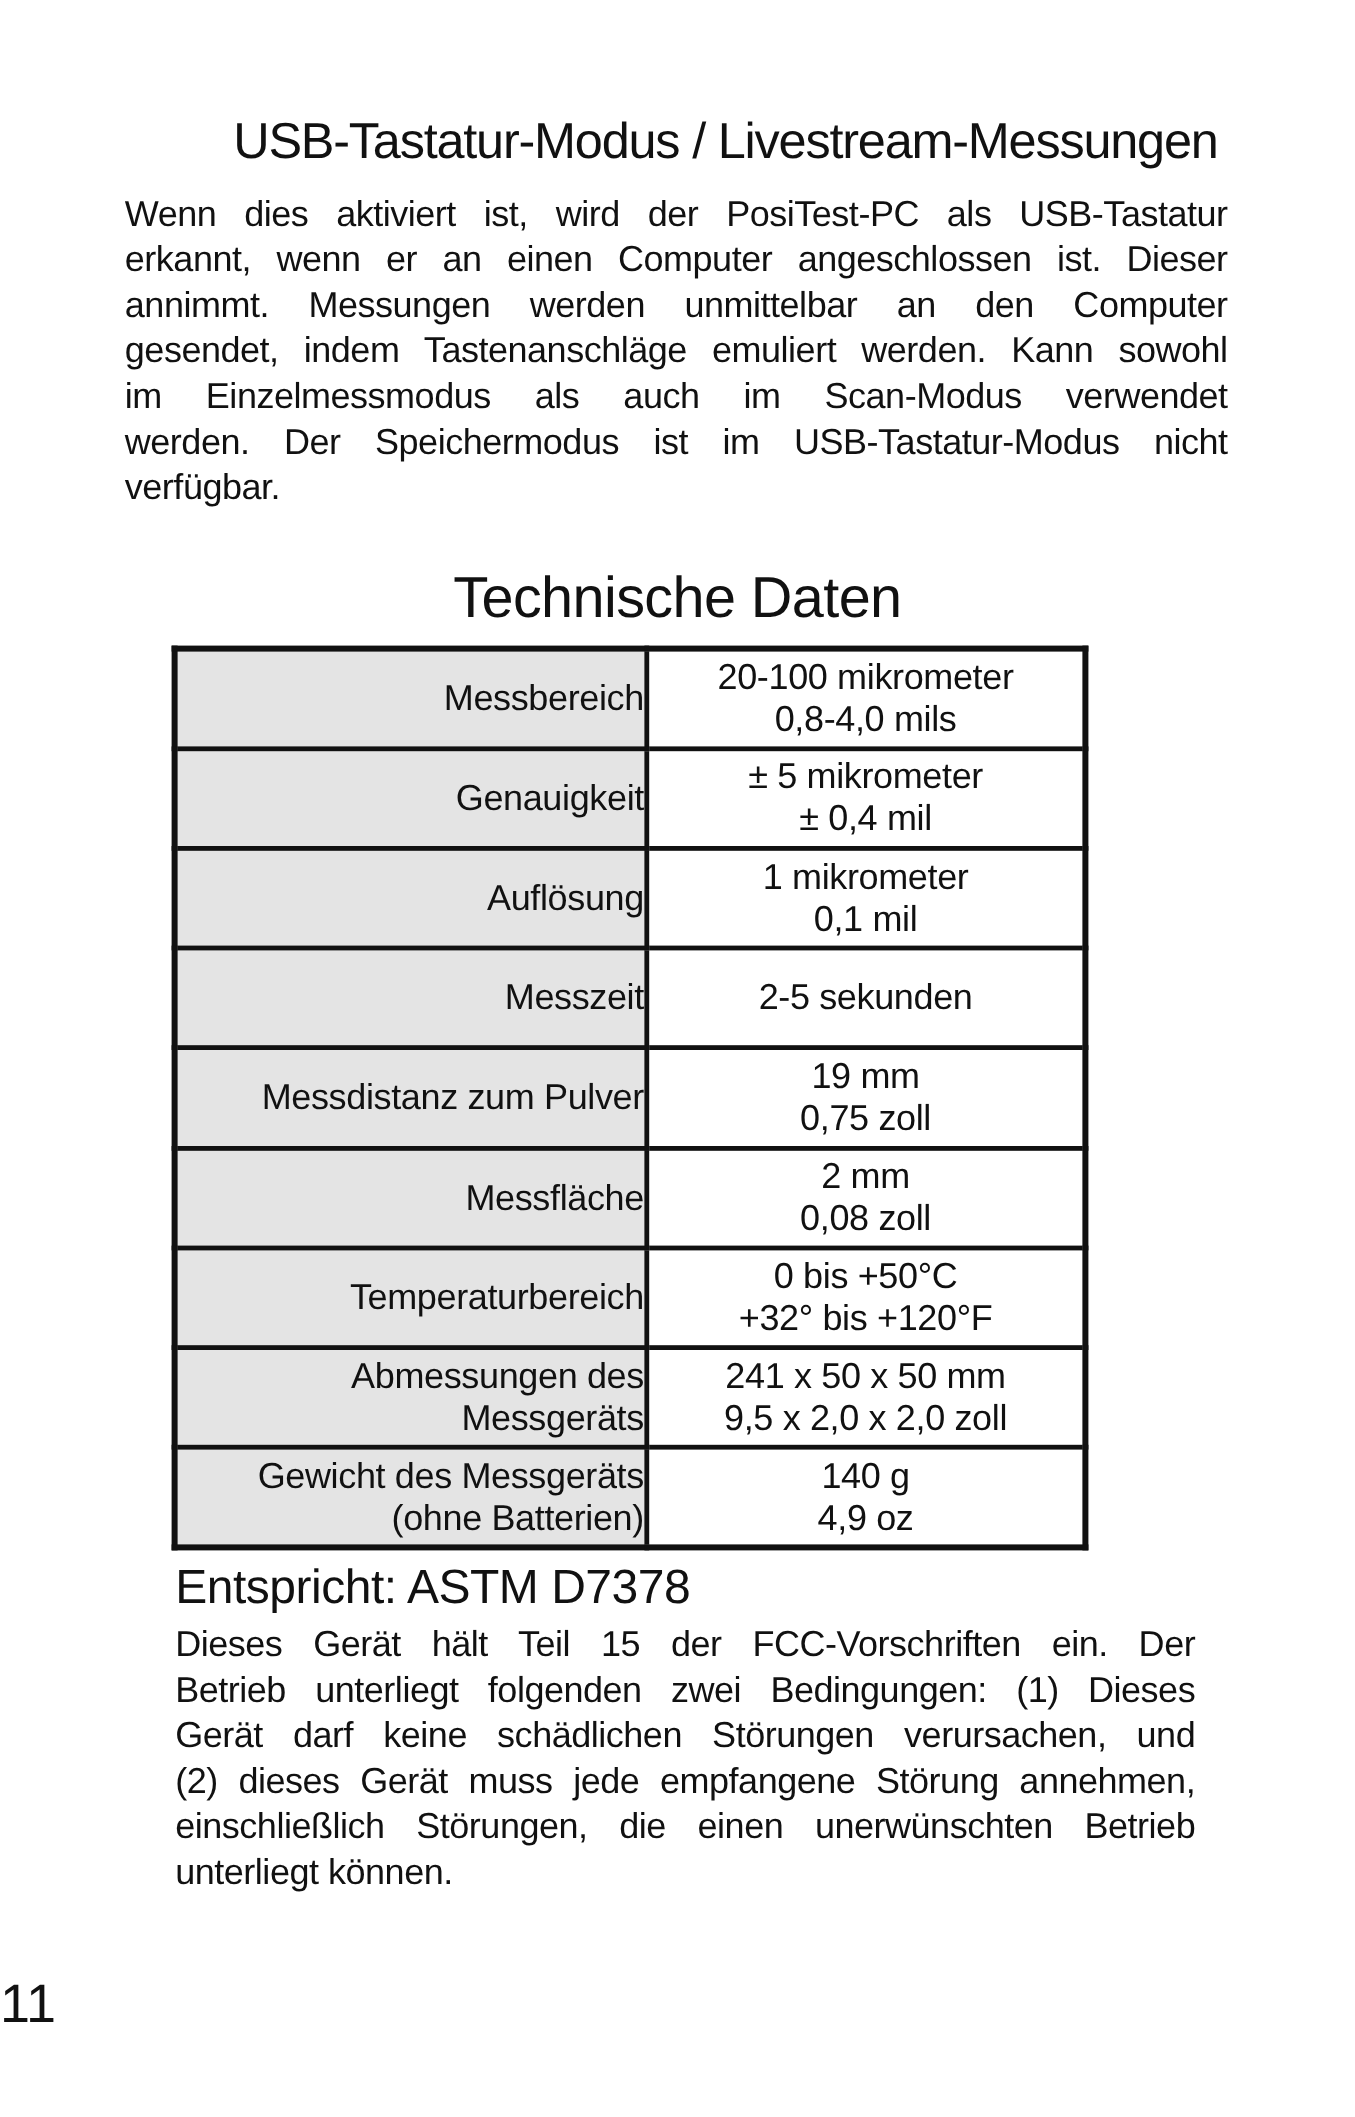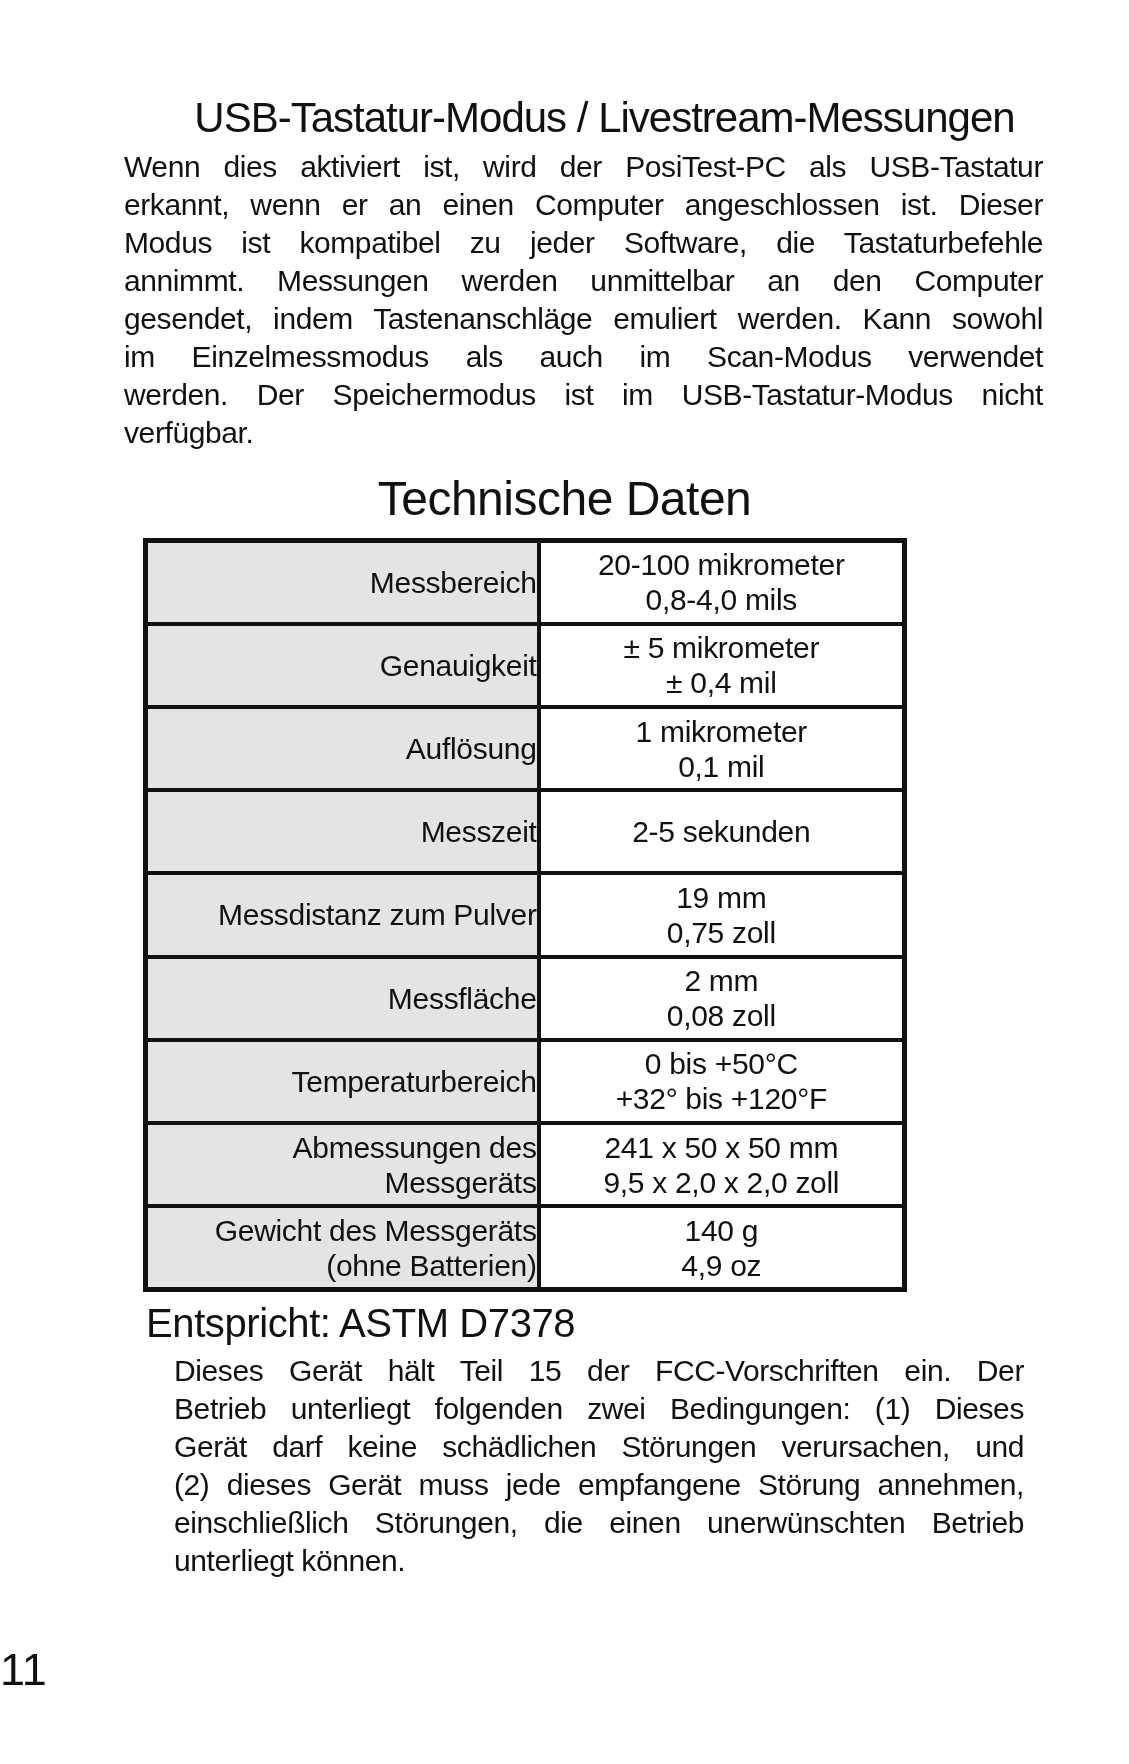--- a/index.html
+++ b/index.html
@@ -27,22 +27,22 @@
     letter-spacing: -1px;
     white-space: nowrap;
     padding-left: 40px;
   }
   .para {
     position: absolute;
     font-size: 30px;
     line-height: 38px;
     letter-spacing: -0.4px;
   }
-  #intro { top: 148px; left: 104px; width: 919px; margin-left: 20px; }
-  #fcc   { top: 1352px; left: 146px; width: 850px; margin-left: 28px; }
+  #intro { top: 160px; left: 104px; width: 919px; }
+  #fcc   { top: 1352px; left: 146px; width: 850px; }
   .para .jline {
     text-align: justify;
     text-align-last: justify;
     white-space: normal;
   }
   .para .jline.last {
     text-align-last: left;
   }
   .heading {
     position: absolute;
@@ -107,21 +107,20 @@
 </head>
 <body>
 
 <div class="page">
 
   <div class="title">USB-Tastatur-Modus / Livestream-Messungen</div>
 
   <div class="para" id="intro">
       <div class="jline">Wenn dies aktiviert ist, wird der PosiTest-PC als USB-Tastatur</div>
       <div class="jline">erkannt, wenn er an einen Computer angeschlossen ist. Dieser</div>
-      <div class="jline">Modus ist kompatibel zu jeder Software, die Tastaturbefehle</div>
       <div class="jline">annimmt. Messungen werden unmittelbar an den Computer</div>
       <div class="jline">gesendet, indem Tastenanschläge emuliert werden. Kann sowohl</div>
       <div class="jline">im Einzelmessmodus als auch im Scan-Modus verwendet</div>
       <div class="jline">werden. Der Speichermodus ist im USB-Tastatur-Modus nicht</div>
       <div class="jline last">verfügbar.</div>
     </div>
 
   <div class="heading">Technische Daten</div>
 
   <table class="spec">

